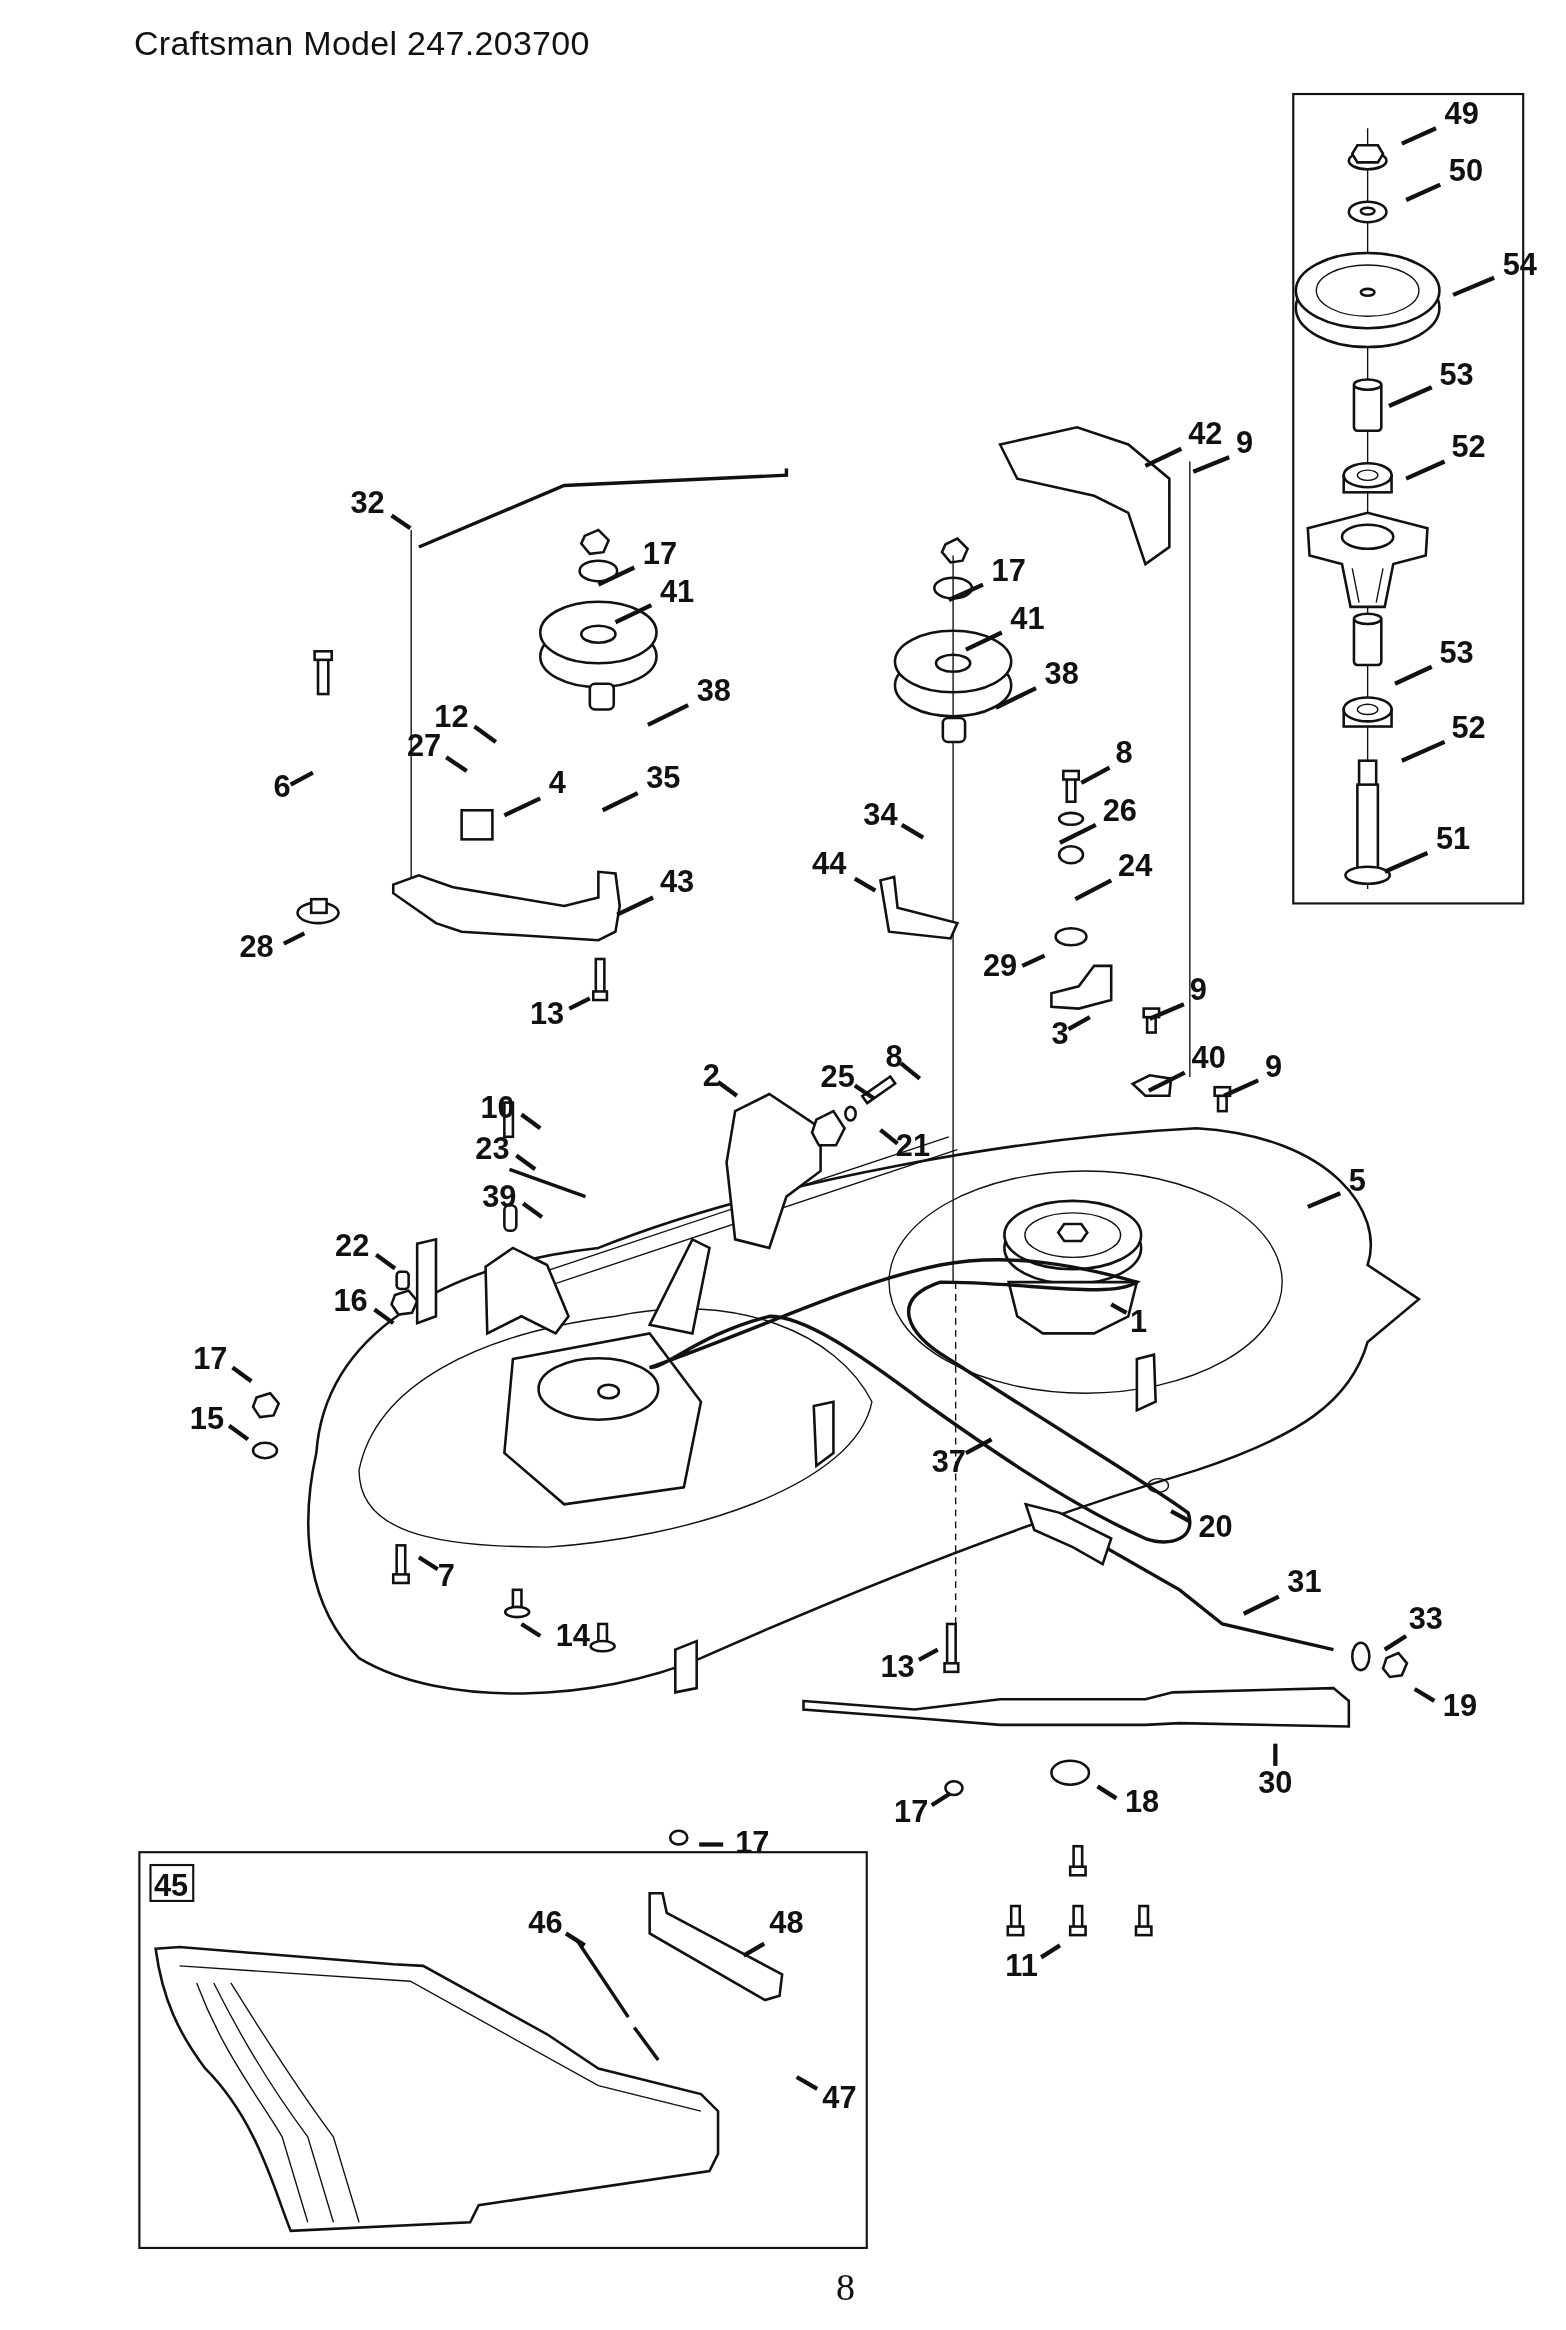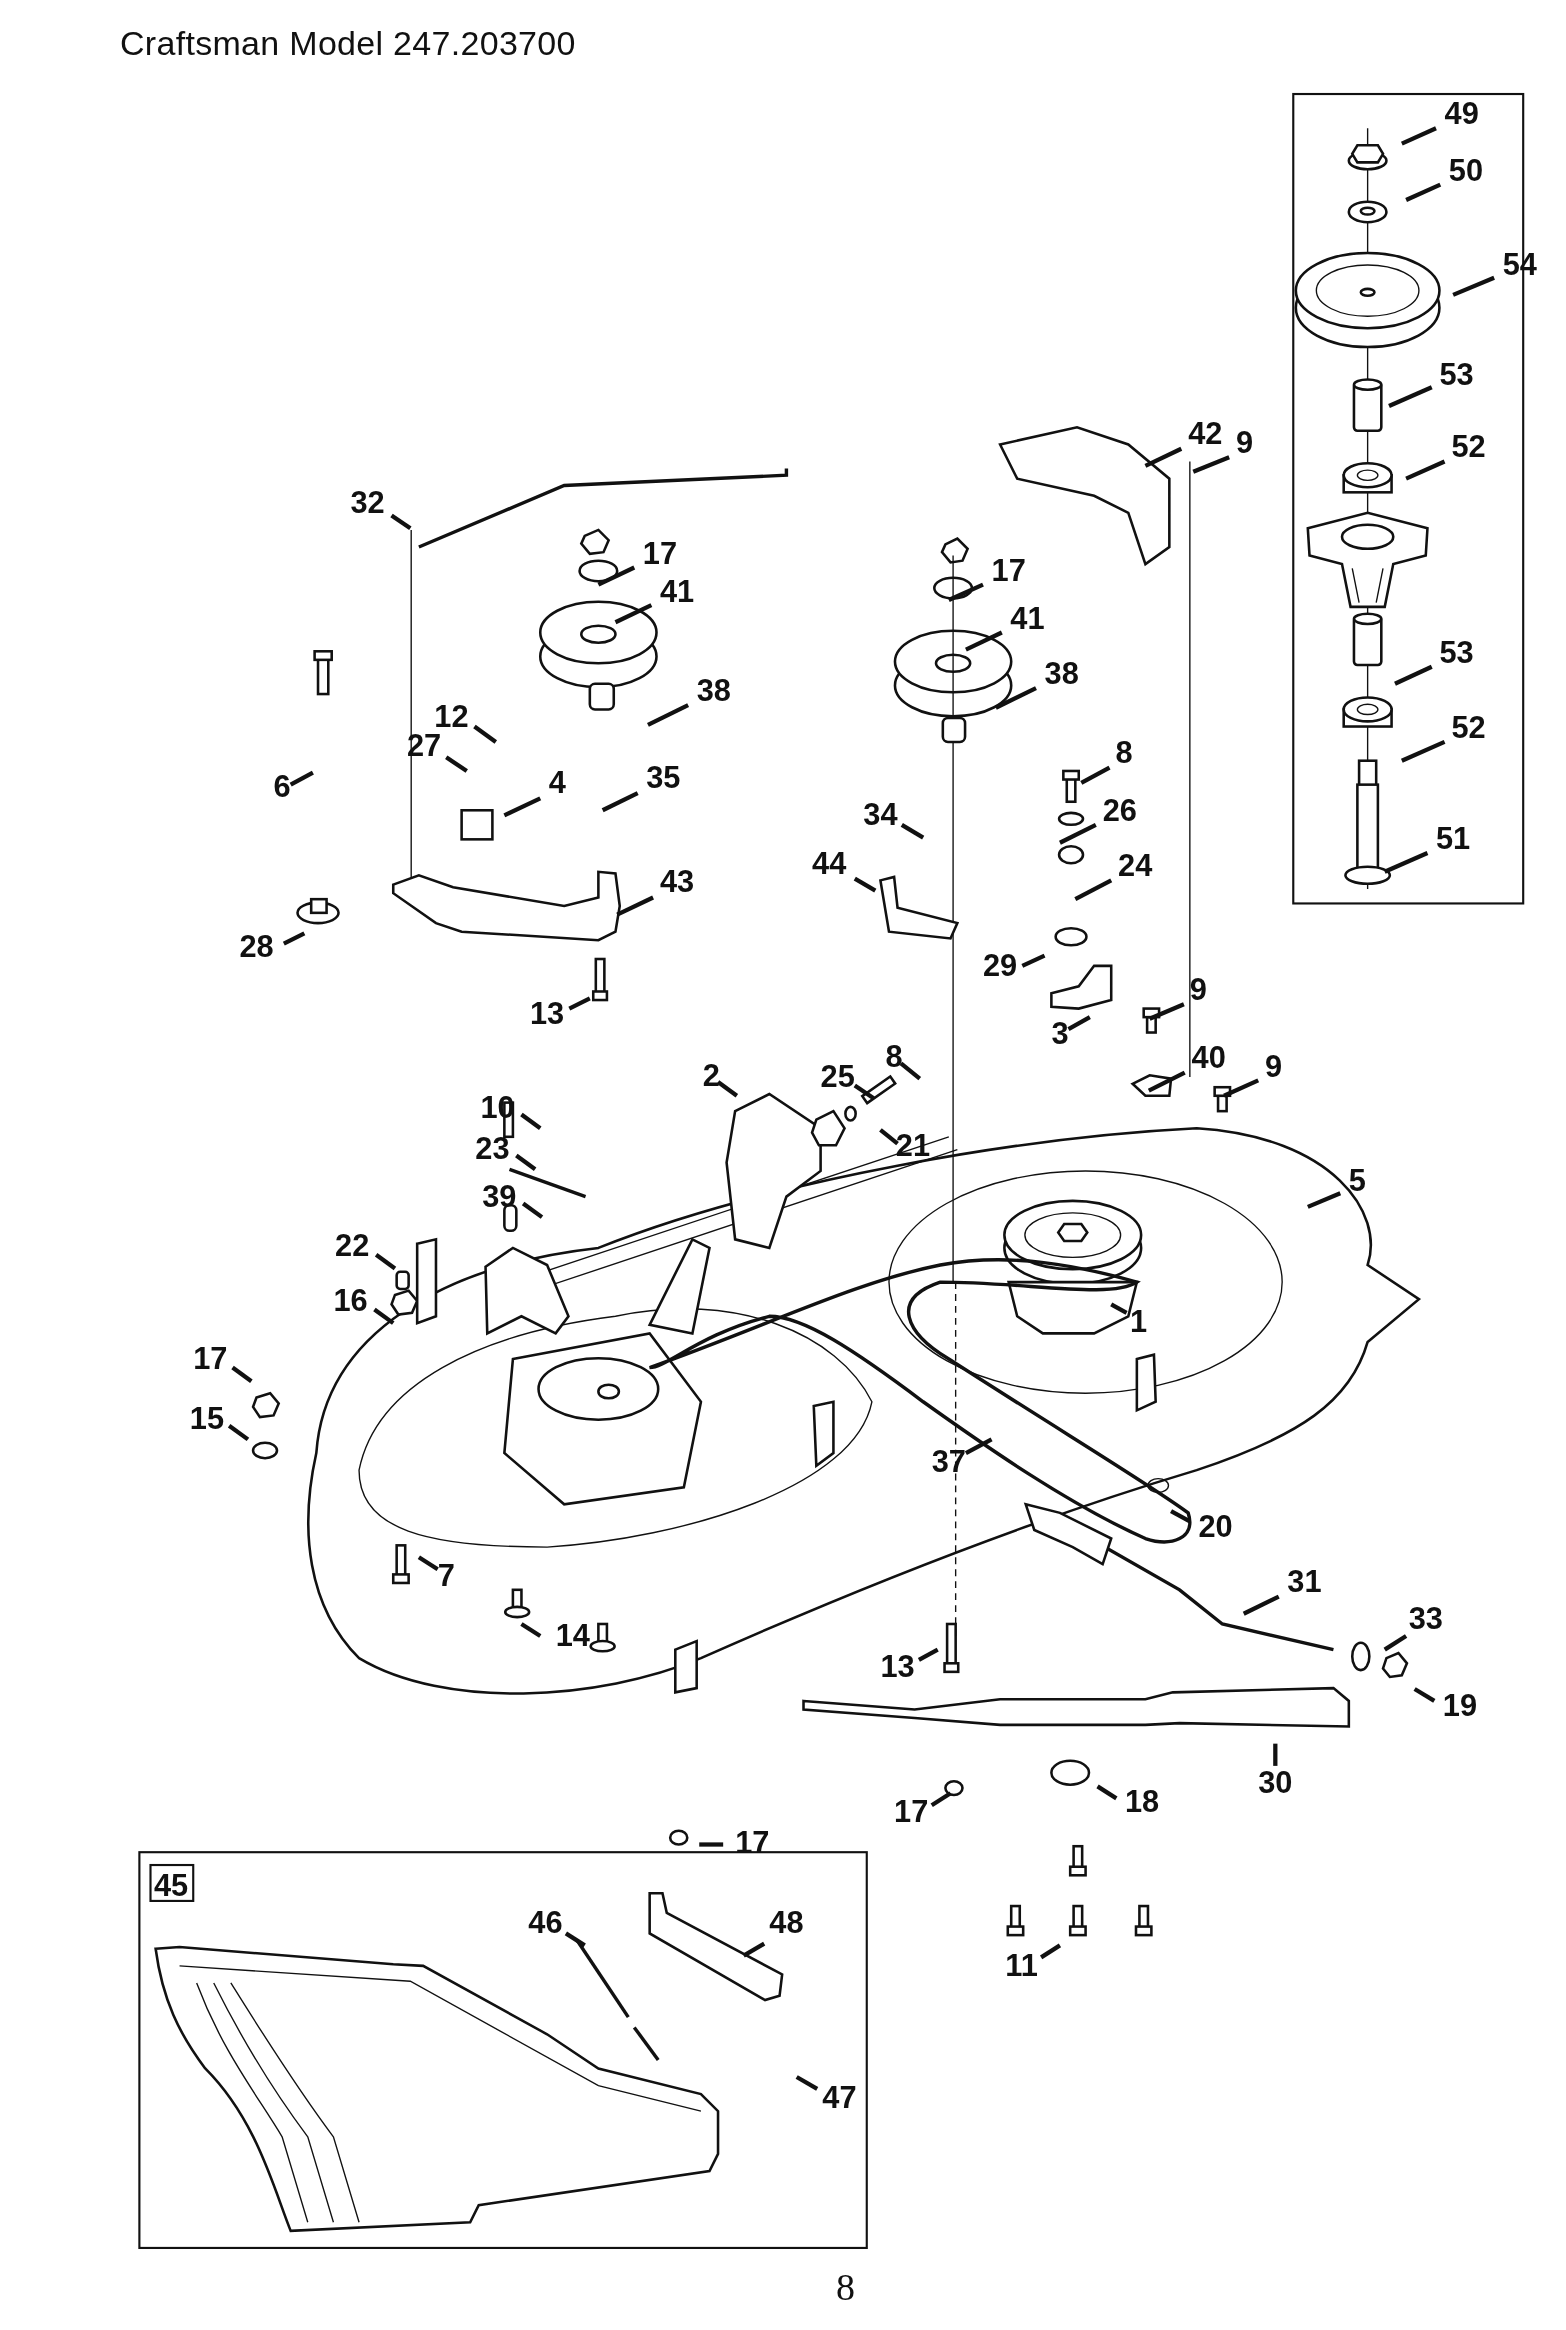--- a/index.html
+++ b/index.html
@@ -1,17 +1,17 @@
 <!DOCTYPE html>
 <html style="font-size:13.7px"><head>
 <meta charset="utf-8">
 <style>
   html, body { margin:0; padding:0; background:#ffffff; }
   body { width:1566px; height:2330px; position:relative; overflow:hidden; font-family:"Liberation Sans", sans-serif; }
-  #page-title { position:absolute; left:120px; top:24px; font-size:34px; color:#111; font-family:"Liberation Sans", sans-serif; letter-spacing:0.3px; }
+  #page-title { position:absolute; left:134px; top:24px; font-size:34px; color:#111; font-family:"Liberation Sans", sans-serif; letter-spacing:0.3px; }
   #page-number { position:absolute; left:836px; top:2265px; font-size:38px; color:#111; font-family:"Liberation Serif", serif; }
   svg#diagram { position:absolute; left:0; top:0; }
   .callout { font-family:"Liberation Sans", sans-serif; font-weight:bold; font-size:36px; fill:#111; }
   .leader { stroke:#111; stroke-width:5; stroke-linecap:butt; }
   .part { fill:#fff; stroke:#111; stroke-width:3; }
   .thin { fill:none; stroke:#111; stroke-width:1.6; }
   .thick { fill:none; stroke:#111; stroke-width:4; }
   .dash { fill:none; stroke:#111; stroke-width:1.6; stroke-dasharray:8 6; }
   .inset { fill:none; stroke:#111; stroke-width:2.5; }
   .boxlabel { font-family:"Liberation Sans", sans-serif; font-weight:bold; font-size:36px; fill:#111; }

